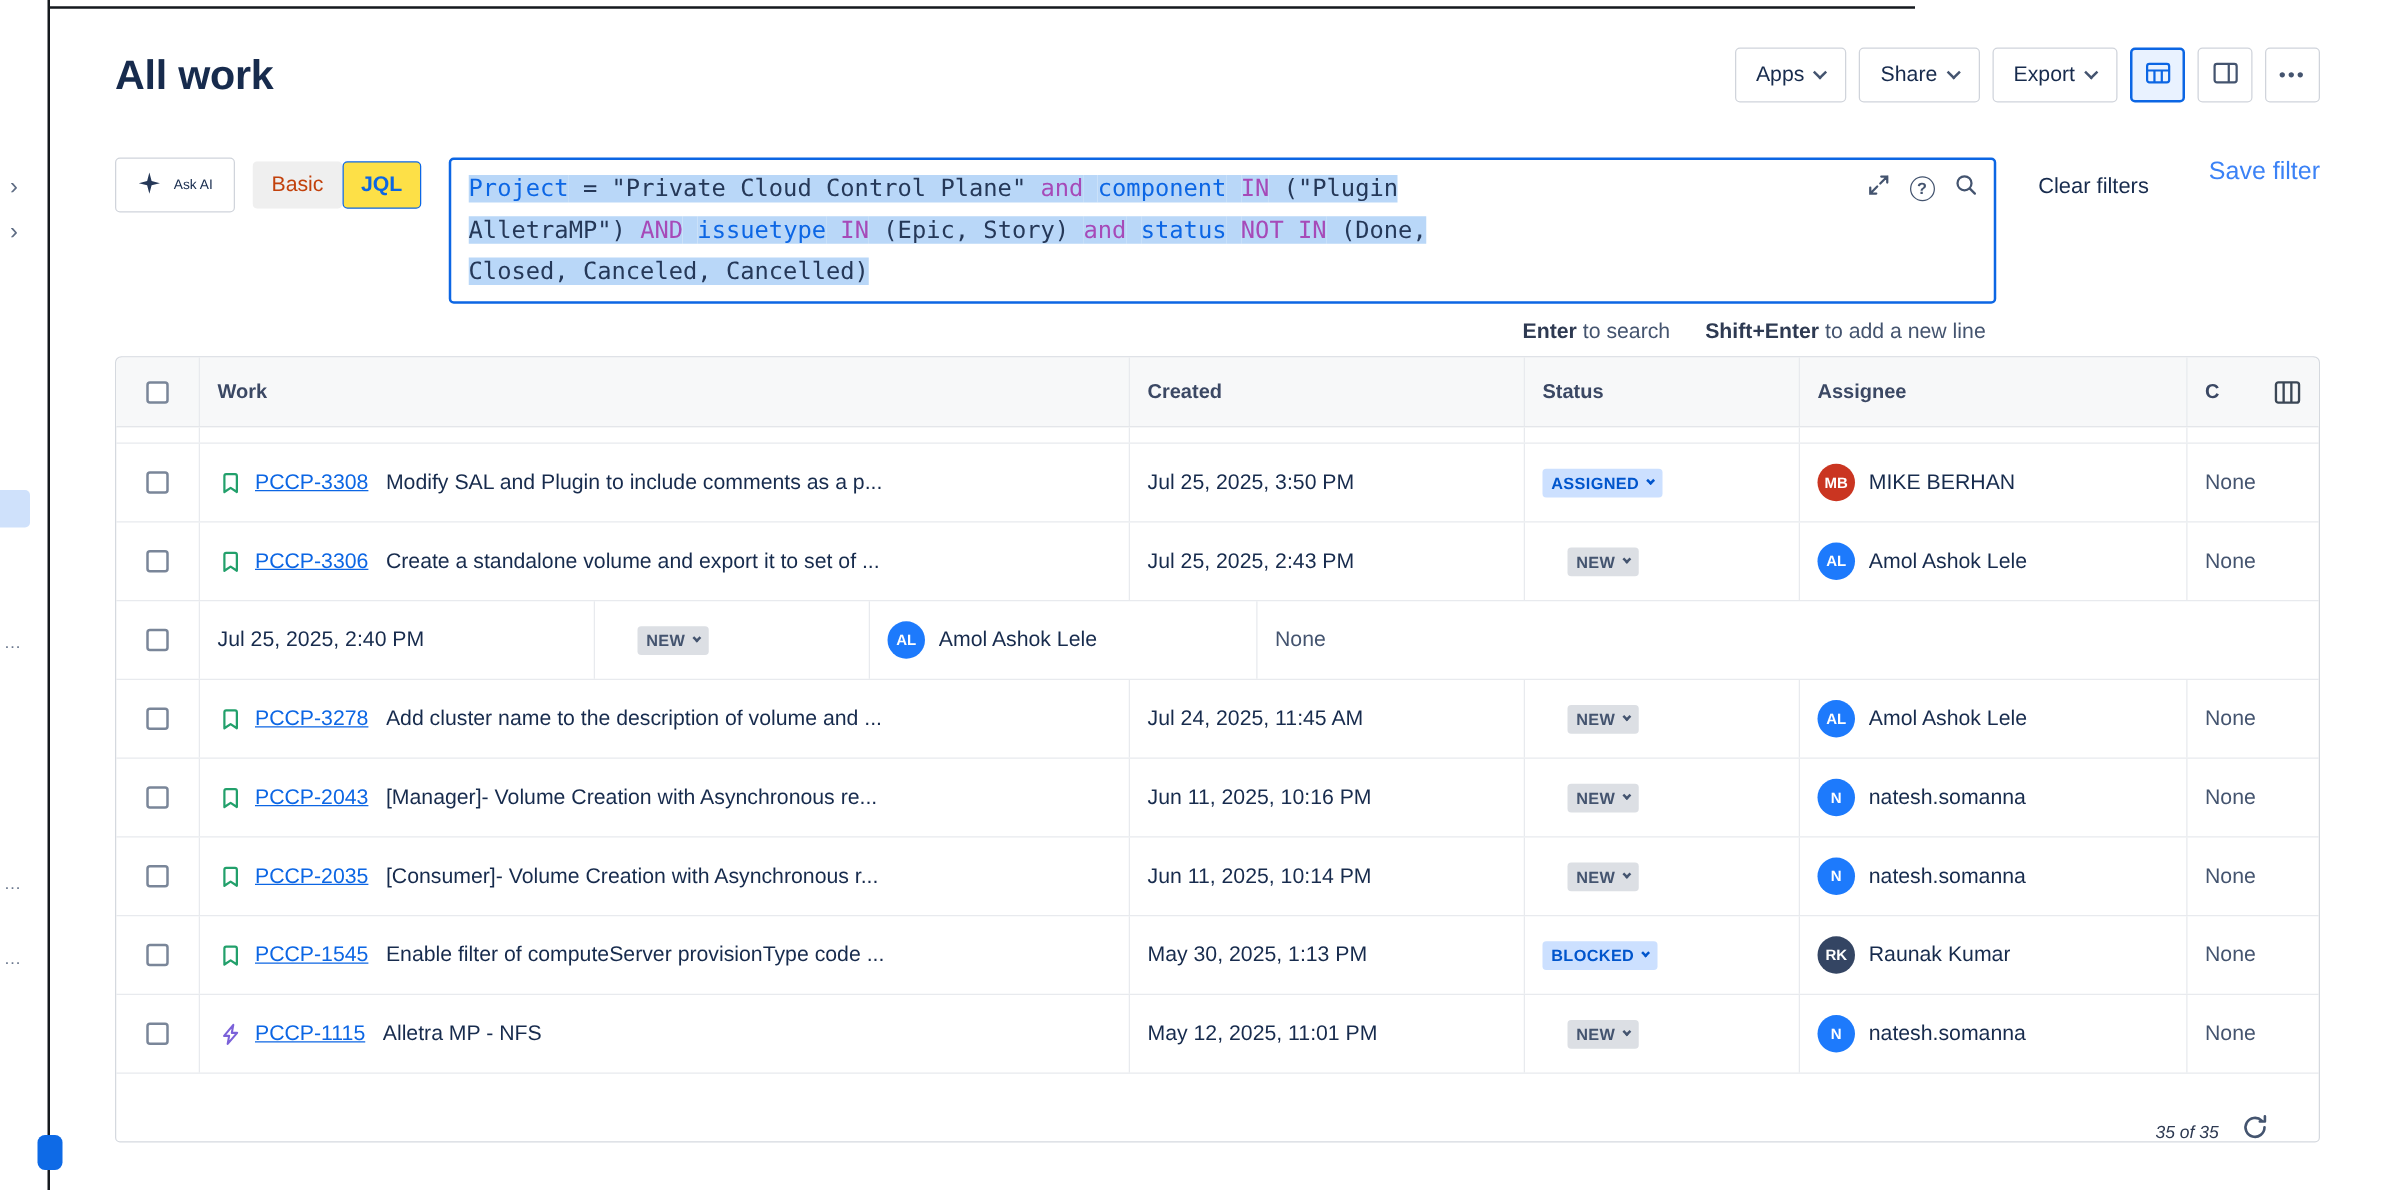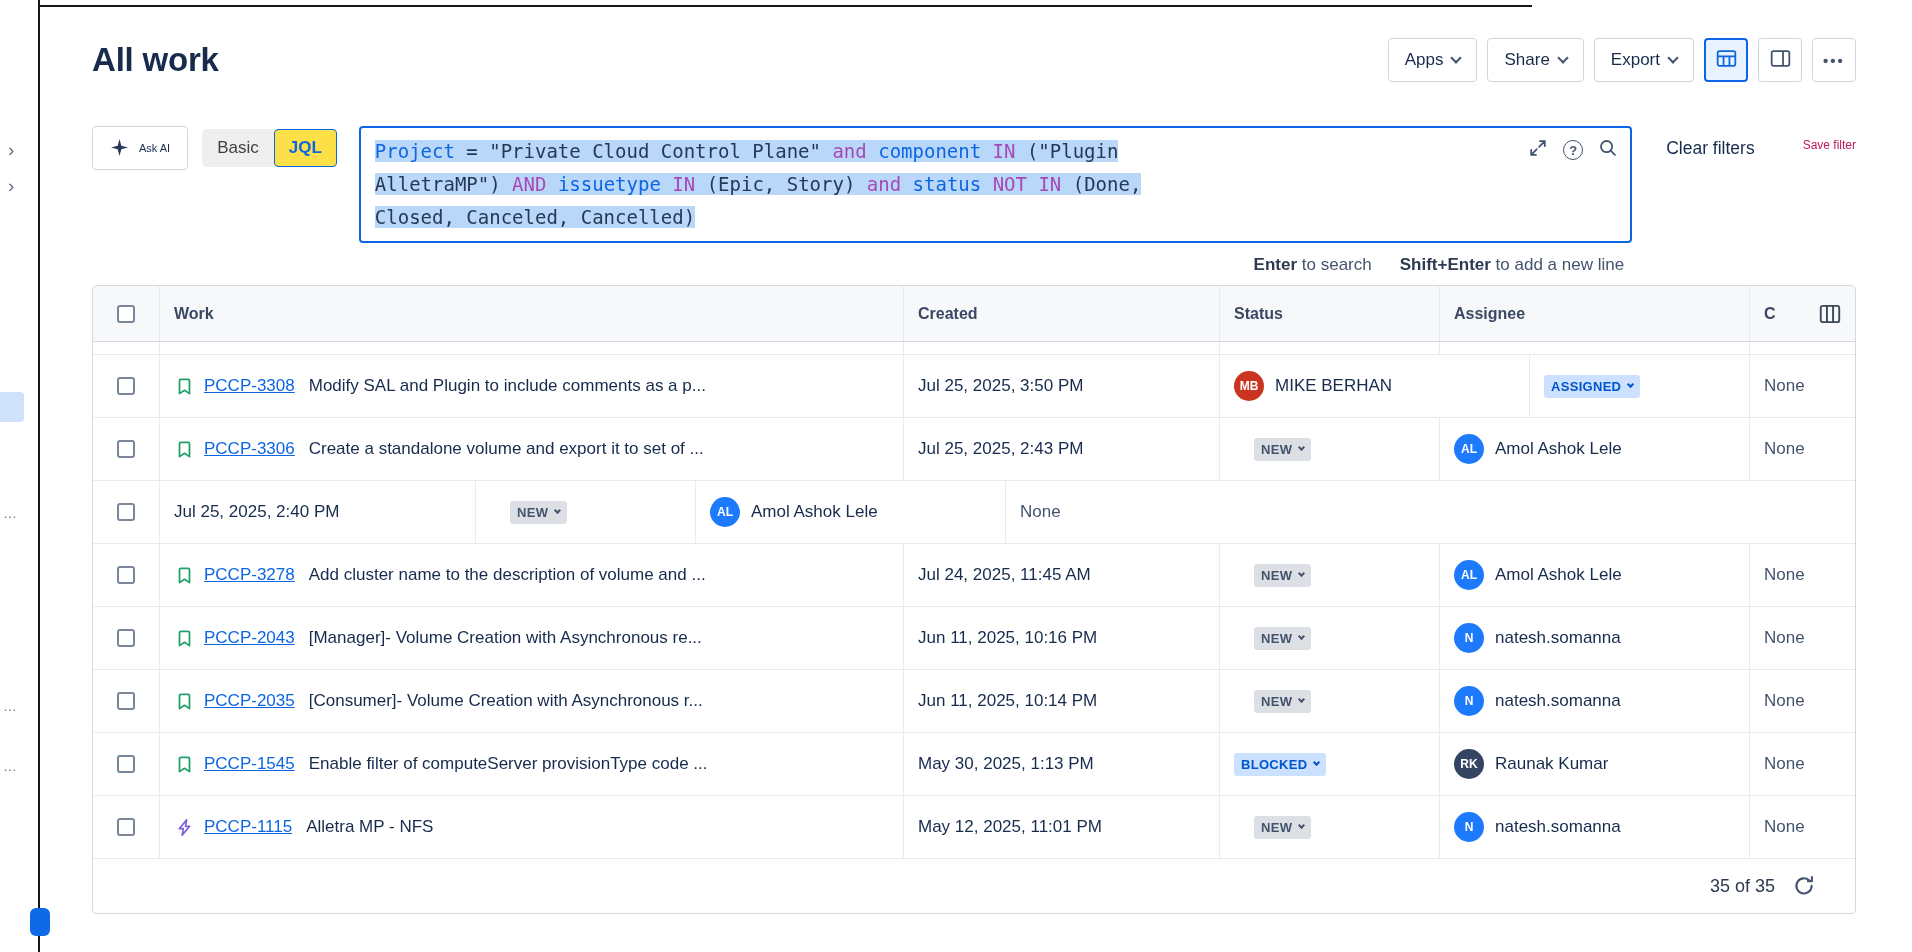--- a/index.html
+++ b/index.html
@@ -36,40 +36,40 @@
   .icon-btn.selected { border:2px solid #0C66E4; background:#E9F2FF; }
   .more-glyph { font-size:15px; letter-spacing:2px; color:#44546F; font-weight:700; }
 
   
   .filter-row { display:flex; align-items:flex-start; margin-top:44px; }
   .ask-ai { display:inline-flex; align-items:center; gap:10px; height:44px; padding:0 17px;
             border:1px solid #D0D4DB; border-radius:4px; background:#fff; font-size:11px;
             font-weight:500; color:#172B4D; cursor:pointer; }
   .mode-btn { height:38px; display:inline-flex; align-items:center; padding:0 14px; font-size:17px;
               border-radius:4px; cursor:pointer; margin-top:3px; }
-  .mode-basic { color:#404040; margin-left:14px; border:1px solid transparent; }
+  .mode-basic { color:#c2410c; margin-left:14px; border:1px solid transparent; }
   .mode-jql { color:#0C66E4; font-weight:600; border:1.5px solid #0C66E4; background:#fde047; }
 
   .jql-wrap { flex:1; margin-left:22px; display:flex; flex-direction:column; }
   .jql-box { position:relative; border:2px solid #0C66E4; border-radius:4px; background:#fff;
              padding:7px 14px; min-height:113px; cursor:text; }
   .jql-line { font-family:"DejaVu Sans Mono", monospace; font-size:19px; line-height:33px; white-space:pre; }
   .jql-line span { background:#B9D7F8; }
   .tok-f { color:#0C66E4; }
   .tok-k { color:#A64AB8; }
   .tok-v { color:#253858; }
   .jql-icons { position:absolute; top:10px; right:12px; display:flex; align-items:center; gap:15px; background:#fff; padding-left:6px; }
   .help-circle { width:20px; height:20px; border:1.8px solid #44546F; border-radius:50%; color:#44546F;
                  font-size:13px; font-weight:700; display:inline-flex; align-items:center; justify-content:center; cursor:pointer; }
   .jql-hint { margin-top:12px; text-align:right; font-size:17px; color:#44546F; padding-right:8px; }
   .jql-hint b { color:#2E3A52; }
   .hint-gap { display:inline-block; width:28px; }
 
   .clear-filters { margin-left:34px; margin-top:12px; font-size:17.5px; font-weight:500; color:#172B4D; white-space:nowrap; cursor:pointer; }
-  .save-filter { margin-left:48px; margin-top:12px; font-size:12px; font-weight:500; color:#be185d; white-space:nowrap; cursor:pointer; }
+  .save-filter { margin-left:48px; margin-top:0; font-size:20px; font-weight:500; color:#3b82f6; white-space:nowrap; cursor:pointer; }
 
   
   .work-table { margin-top:10px; border:1px solid #D5D9DF; border-radius:5px 5px 4px 4px; background:#fff; }
   .thead { display:flex; height:56px; background:#F7F8F9; border-bottom:1px solid #D5D9DF;
            border-radius:5px 5px 0 0; font-weight:700; font-size:16px; color:#3B4864; }
   .cell { display:flex; align-items:center; padding:0 14px; overflow:hidden; }
   .cell + .cell { border-left:1px solid #E8EAEE; }
   .col-check { width:66px; justify-content:center; padding:0; flex:none; }
   .col-work { width:744px; flex:none; }
   .col-created { width:316px; flex:none; }
@@ -86,22 +86,22 @@
   .badge { display:inline-flex; align-items:center; gap:7px; padding:4px 7px; border-radius:3px;
            font-size:13px; font-weight:700; letter-spacing:0.3px; cursor:pointer; white-space:nowrap; }
   .badge .chev-badge { width:5px; height:5px; border-right:2px solid currentColor; border-bottom:2px solid currentColor;
                        transform:rotate(45deg); margin-top:-3px; }
   .badge-gray { background:#DCDFE4; color:#44546F;margin-left:20px; }
   .badge-blue { background:#CCE0FF; color:#0055CC; }
   .avatar { width:30px; height:30px; border-radius:50%; color:#fff; font-size:12px; font-weight:700;
             display:inline-flex; align-items:center; justify-content:center; margin-right:11px; flex:none; }
   .assignee-name { white-space:nowrap; overflow:hidden; }
   .extra-val { color:#44546F; }
-  .tfoot { display:flex; justify-content:flex-end; align-items:center; height:54px; padding-right:40px; gap:18px;
-           font-size:18px; color:#2E3A52; }
+  .tfoot { display:flex; justify-content:flex-end; align-items:flex-end; height:54px; padding-right:40px; gap:18px;
+           font-size:14px; color:#2E3A52;font-style:italic; }
   .cols-icon-btn { margin-left:auto; display:inline-flex; cursor:pointer; }
   .refresh-btn { display:inline-flex; cursor:pointer; }
 </style>
 </head>
 <body>
 
 <div class="top-line"></div>
 <div class="rail">
   <span class="rail-chev" style="top:140px;">›</span>
   <span class="rail-chev" style="top:176px;">›</span>
@@ -242,29 +242,29 @@
                 <path d="M12.2 14 8 11.2 3.8 14V3.2c0-.66.54-1.2 1.2-1.2h6c.66 0 1.2.54 1.2 1.2z" fill="none" stroke="#22A06B" stroke-width="1.5" stroke-linejoin="round"></path>
               </svg>
       </span>
 
       <a class="issue-key">PCCP-3308</a>
       <span class="issue-summary">Modify SAL and Plugin to include comments as a p...</span>
     </div>
     <div class="cell col-created">
       <span>Jul 25, 2025, 3:50 PM</span>
     </div>
+    <div class="cell col-status">
+      <span class="badge badge-blue">
+        <span>ASSIGNED</span>
+        <span class="chev-badge"></span>
+      </span>
+    </div>
     <div class="cell col-assignee">
       <span class="avatar" style="background: rgb(202, 53, 33);">MB</span>
       <span class="assignee-name">MIKE BERHAN</span>
-    </div>
-    <div class="cell col-status">
-      <span class="badge badge-blue">
-        <span>ASSIGNED</span>
-        <span class="chev-badge"></span>
-      </span>
     </div>
     <div class="cell col-last">
       <span class="extra-val">None</span>
     </div>
   </div>
 
   <div class="trow">
     <div class="cell col-check">
       <span class="checkbox"></span>
     </div>

